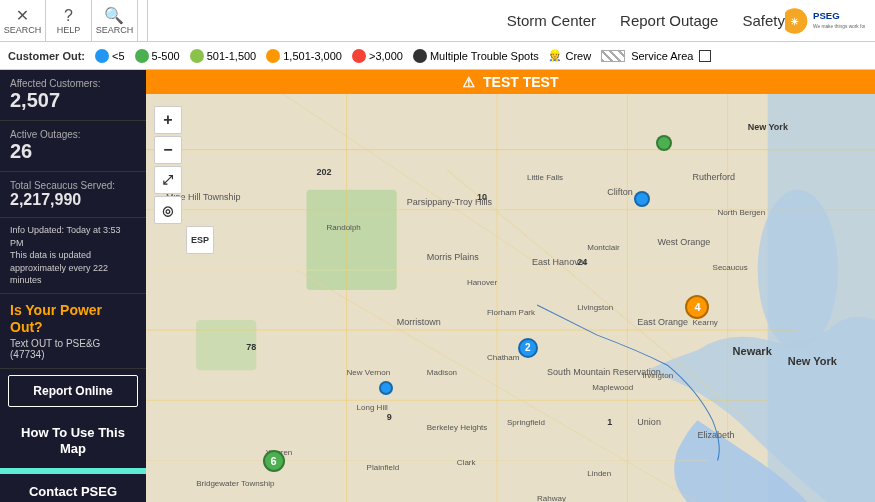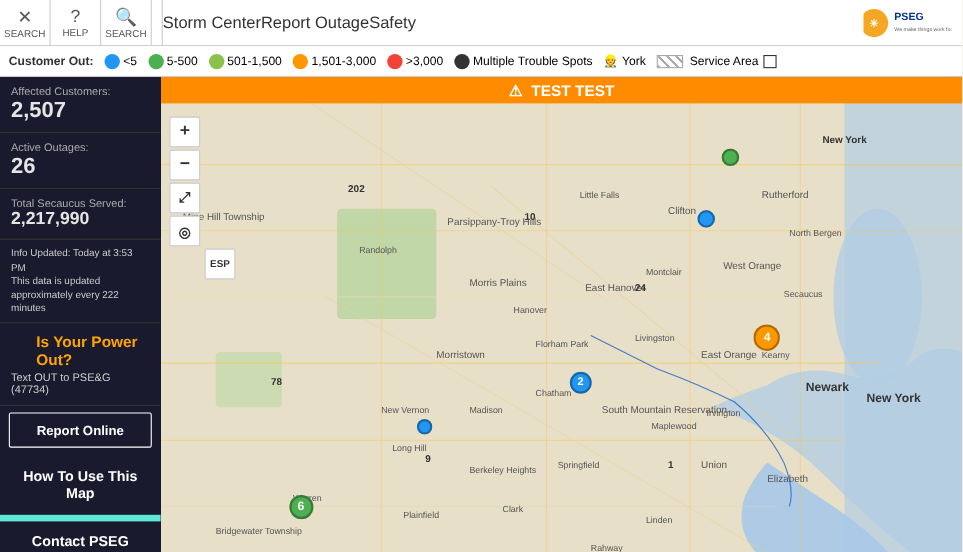--- a/index.html
+++ b/index.html
@@ -34,22 +34,23 @@
       font-size: 10px;
       color: #555;
     }
     .header-icon span.icon-sym {
       font-size: 16px;
       color: #555;
     }
     .header-nav {
       display: flex;
       align-items: center;
-      justify-content: flex-start;
+      justify-content: flex-end;
       flex: 1;
+      gap: 24px;
     }
     .header-nav a {
       text-decoration: none;
       color: #333;
       font-size: 15px;
       font-weight: 500;
       cursor: pointer;
     }
     .header-logo {
       margin-left: auto;
@@ -136,21 +137,20 @@
     }
     .power-out-section {
       padding: 8px 10px;
       border-bottom: 1px solid #333;
     }
     .power-out-title {
       color: #FFA500;
       font-size: 14px;
       font-weight: bold;
       line-height: 1.2;
-      margin-left: 23px;
     }
     .power-out-sub {
       font-size: 10px;
       color: #ccc;
       margin-top: 2px;
     }
     .report-btn {
       display: block;
       margin: 6px 8px 8px;
       background: #1a1a2e;
@@ -336,21 +336,21 @@
   <div class="legend-item">
     <div class="legend-dot red"></div>
     <span>&gt;3,000</span>
   </div>
   <div class="legend-item">
     <div class="legend-dot dark"></div>
     <span>Multiple Trouble Spots</span>
   </div>
   <div class="legend-item">
     <span>👷</span>
-    <span>York</span>
+    <span>Crew</span>
   </div>
   <div class="legend-service">
     <div class="legend-service-box"></div>
     <span style="margin-left:3px;">Service Area</span>
     <div style="width:12px;height:12px;border:1px solid #333;background:#fff;margin-left:2px;"></div>
   </div>
 </div>
 
 <div class="main">
 

